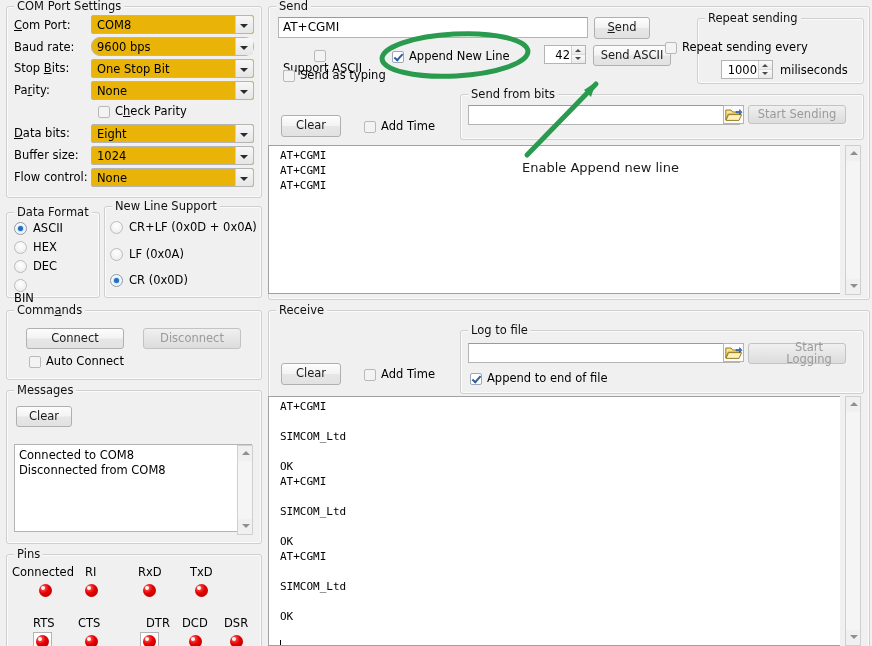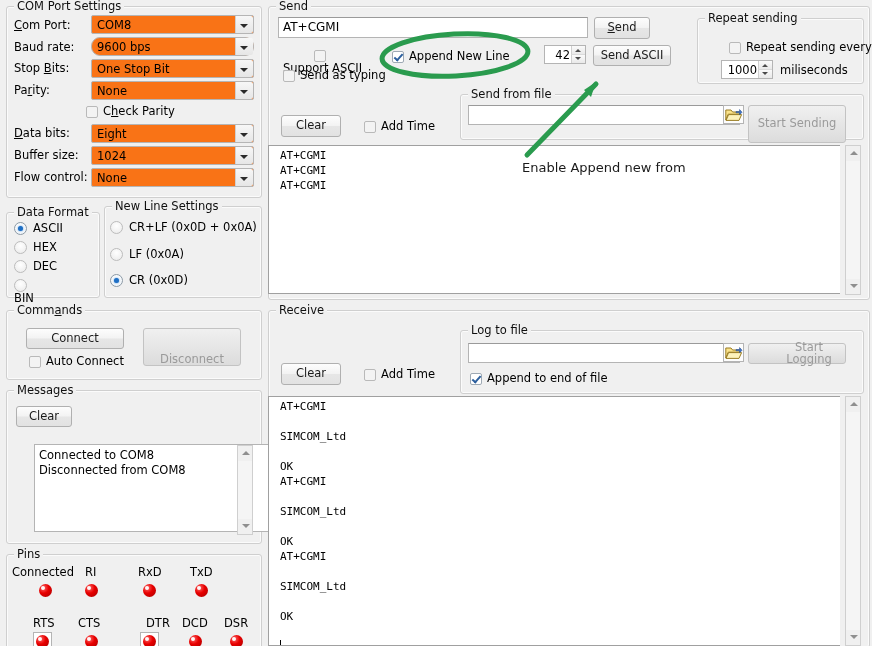--- a/index.html
+++ b/index.html
@@ -15,21 +15,21 @@
       box-shadow:inset 0 0 0 1px #fbfbfb;}
   .gb>.cap{position:absolute;top:-7px;left:7px;background:#f0f0f0;padding:0 3px;
       font-size:11.5px;color:#0f0f0f;white-space:nowrap;line-height:12px;}
   .gb>.cap u{text-decoration:underline;}
 
   
   .lbl{position:absolute;font-size:11.5px;color:#000;white-space:nowrap;line-height:14px;}
   .lbl u{text-decoration:underline;}
 
   
-  .combo{position:absolute;height:19px;border:1px solid #b5b5b5;background:#f97316;
+  .combo{position:absolute;height:19px;border:1px solid #b5b5b5;background:#eab308;
      border-radius:2px;box-sizing:border-box;}
   .combo .txt{position:absolute;left:5px;top:2px;font-size:11.5px;color:#000;white-space:nowrap;}
   .combo .arw{position:absolute;right:0;top:0;bottom:0;width:17px;
      background:linear-gradient(#f7f7f7,#e6e6e6);border-left:1px solid #cfcfcf;border-radius:0 2px 2px 0;}
   .combo .arw:after{content:"";position:absolute;left:4px;top:8px;
      border-left:4px solid transparent;border-right:4px solid transparent;border-top:4px solid #2b2b2b;}
 
   
   .tbx{position:absolute;border:1px solid #b4b4b4;background:#fff;box-sizing:border-box;
        border-top-color:#9a9a9a;}
@@ -135,21 +135,21 @@
   <span class="txt">One Stop Bit</span>
   <span class="arw"></span>
 </div>
 
 <div class="lbl" style="left:14px;top:83px;">Pa<u>r</u>ity:</div>
 <div class="combo" style="left:91px;top:81px;width:163px;">
   <span class="txt">None</span>
   <span class="arw"></span>
 </div>
 
-<div class="cb" style="left:86px;top:105px;text-align:right;">
+<div class="cb" style="left:98px;top:105px;text-align:right;">
   <span class="box"></span>
   <span class="t">C<u>h</u>eck Parity</span>
 </div>
 
 <div class="lbl" style="left:14px;top:126px;"><u>D</u>ata bits:</div>
 <div class="combo" style="left:91px;top:124px;width:163px;">
   <span class="txt">Eight</span>
   <span class="arw"></span>
 </div>
 
@@ -179,56 +179,56 @@
 <div class="rd" style="left:14px;top:260px;">
   <span class="dot"></span>
   <span class="t">DEC</span>
 </div>
 <div class="rd" style="left:14px;top:279px;flex-direction:column;">
   <span class="dot"></span>
   <span class="t">BIN</span>
 </div>
 
 <div class="gb" style="left:104px;top:206px;width:156px;height:90px;">
-  <div class="cap">New Line Settings</div>
+  <div class="cap">New Line Support</div>
 </div>
 <div class="rd" style="left:110px;top:221px;">
   <span class="dot"></span>
   <span class="t">CR+LF (0x0D + 0x0A)</span>
 </div>
 <div class="rd" style="left:110px;top:248px;">
   <span class="dot"></span>
   <span class="t">LF (0x0A)</span>
 </div>
 <div class="rd on" style="left:110px;top:274px;">
   <span class="dot"></span>
   <span class="t">CR (0x0D)</span>
 </div>
 
 <div class="gb" style="left:6px;top:310px;width:254px;height:68px;">
   <div class="cap">Comm<u>a</u>nds</div>
 </div>
 <div class="btn" style="left:26px;top:328px;width:98px;height:21px;">
   <span>Connect</span>
 </div>
-<div class="btn dis" style="left:143px;top:328px;width:98px;height:38px;align-items:flex-end;">
+<div class="btn dis" style="left:143px;top:328px;width:98px;height:21px;">
   <span>Disconnect</span>
 </div>
 <div class="cb" style="left:29px;top:355px;">
   <span class="box"></span>
   <span class="t">Auto Connect</span>
 </div>
 
 <div class="gb" style="left:6px;top:390px;width:254px;height:152px;">
   <div class="cap">Messages</div>
 </div>
 <div class="btn" style="left:16px;top:406px;width:56px;height:21px;">
   <span>Clear</span>
 </div>
-<div class="mlist" style="left:14px;top:444px;width:238px;height:88px;margin-left:20px;">
+<div class="mlist" style="left:14px;top:444px;width:238px;height:88px;">
   <div class="ln" style="margin-top:3px;">Connected to COM8</div>
   <div class="ln">Disconnected from COM8</div>
 </div>
 <div class="sb" style="left:237px;top:445px;height:90px;">
   <div class="ar t"></div>
   <div class="ar b"></div>
 </div>
 
 <div class="gb" style="left:6px;top:554px;width:254px;height:96px;">
   <div class="cap">Pins</div>
@@ -284,45 +284,45 @@
   <span class="up"></span>
   <span class="dn"></span>
 </div>
 <div class="btn" style="left:593px;top:45px;width:78px;height:21px;">
   <span>Send ASCII</span>
 </div>
 
 <div class="gb" style="left:697px;top:18px;width:165px;height:64px;">
   <div class="cap">Repeat sending</div>
 </div>
-<div class="cb" style="left:729px;top:41px;">
+<div class="cb" style="left:665px;top:41px;">
   <span class="box"></span>
   <span class="t">Repeat sending every</span>
 </div>
 <div class="spin" style="left:721px;top:60px;width:52px;">
   <span class="v">1000</span>
   <span class="up"></span>
   <span class="dn"></span>
 </div>
 <div class="lbl" style="left:780px;top:63px;">miliseconds</div>
 
 <div class="gb" style="left:460px;top:94px;width:402px;height:44px;">
-  <div class="cap">Send from file</div>
+  <div class="cap">Send from bits</div>
 </div>
 <div class="tbx" style="left:468px;top:105px;width:272px;height:20px;">
   <span class="val"></span>
 </div>
 <div class="folder" style="left:723px;top:105px;">
   <svg width="19" height="17" viewBox="0 0 19 17">
     <path d="M2 4 h5 l1.6 2 H16 v2.2 H4.2 L1.8 14 V4 Z" fill="#fbe38a" stroke="#9a7d24" stroke-width="1"></path>
     <path d="M4.6 8.6 H17.6 L15 14.4 H2 Z" fill="#fdf2bb" stroke="#9a7d24" stroke-width="1"></path>
     <path d="M12 5.6 l3.6 0 l0 -2 l2.4 2.6 l-2.4 2.6 l0 -2 l-3.6 0 Z" fill="#4277c8" stroke="#2a4f94" stroke-width=".6"></path>
   </svg>
 </div>
-<div class="btn dis" style="left:748px;top:105px;width:98px;height:38px;">
+<div class="btn dis" style="left:748px;top:105px;width:98px;height:19px;">
   <span>Start Sending</span>
 </div>
 
 <div class="btn" style="left:281px;top:115px;width:60px;height:22px;">
   <span>Clear</span>
 </div>
 <div class="cb" style="left:364px;top:120px;">
   <span class="box"></span>
   <span class="t">Add Time</span>
 </div>
@@ -392,13 +392,13 @@
 <div class="sb" style="left:845px;top:396px;height:250px;">
   <div class="ar t"></div>
   <div class="ar b"></div>
 </div>
 
 <svg class="anno" style="left:0;top:0;width:872px;height:646px;">
   <ellipse cx="455" cy="55" rx="73" ry="21" fill="none" stroke="#2a9b4e" stroke-width="5" transform="rotate(-3 455 55)"></ellipse>
   <line x1="527" y1="155" x2="596" y2="84" stroke="#2a9b4e" stroke-width="5" stroke-linecap="round"></line>
   <polygon points="596,82 584,90 591,97" fill="#2a9b4e"></polygon>
 </svg>
-<div class="anno-txt" style="left:522px;top:160px;">Enable Append new from</div>
+<div class="anno-txt" style="left:522px;top:160px;">Enable Append new line</div>
 
 </body></html>

